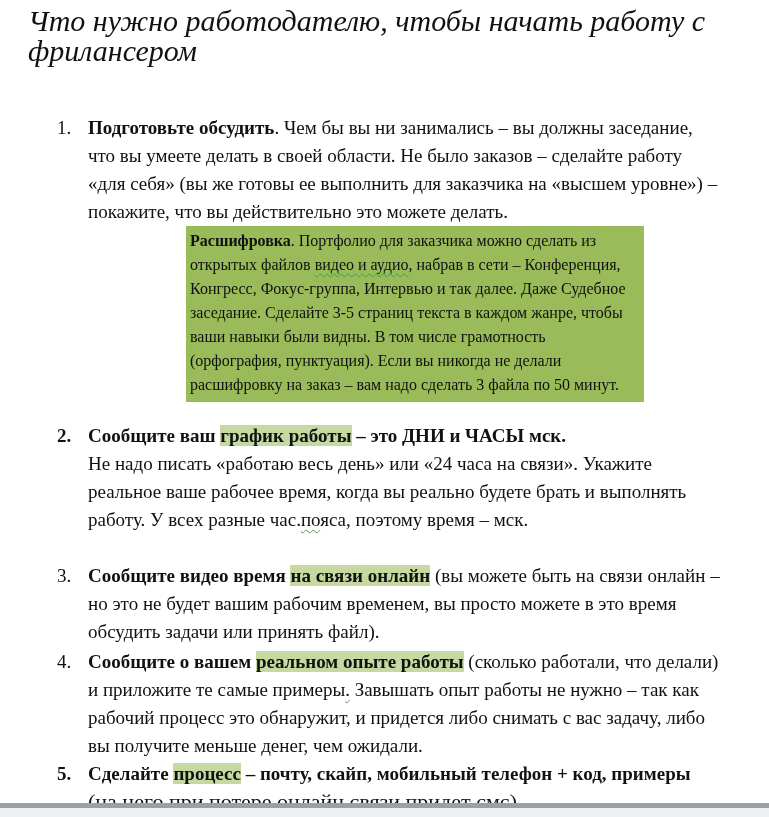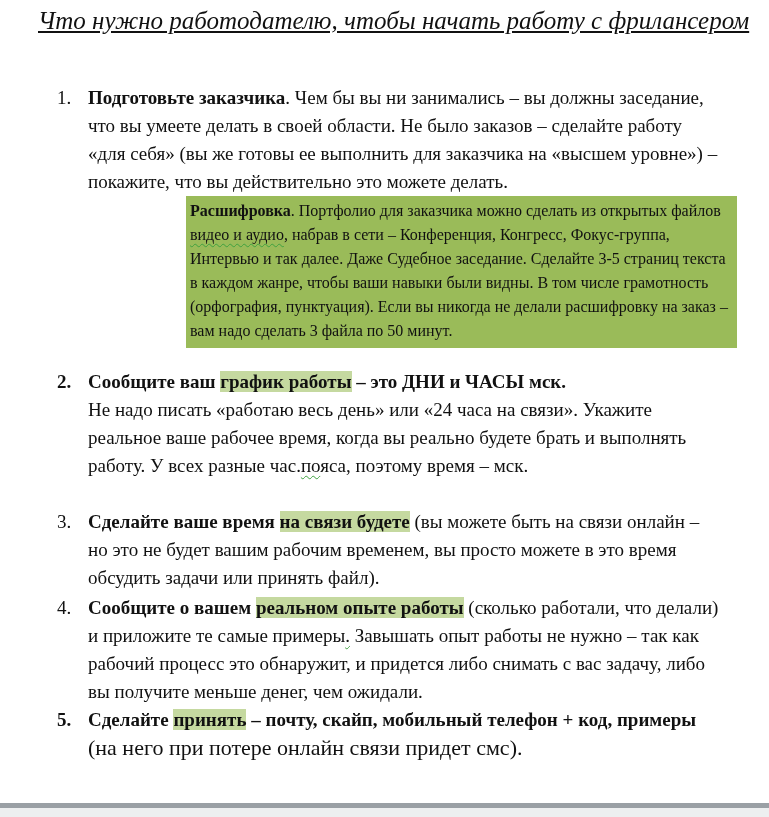--- a/index.html
+++ b/index.html
@@ -11,24 +11,23 @@
     width: 769px;
     height: 817px;
     overflow: hidden;
     position: relative;
     font-family: "Liberation Serif", serif;
     color: var(--text, #111111);
   }
   .doc-title {
     font-style: italic;
     font-weight: normal;
-    font-size: 25px;
+    font-size: 30px;
     line-height: 30px;
-    margin: 6px 0 48px 38px;
-    text-decoration: underline;
+    margin: 6px 0 48px 28px;
   }
   .list {
     font-size: 19px;
     line-height: 28px;
   }
   .item {
     position: relative;
     padding-left: 88px;
     padding-right: 46px;
   }
@@ -49,21 +48,21 @@
     text-decoration-color: var(--squiggle, #3FA13F);
     text-decoration-thickness: 1px;
     text-underline-offset: 3px;
   }
   .small {
     font-size: 22px;
     font-weight: normal;
   }
   .callout {
     margin-left: 186px;
-    width: 551px;
+    width: 458px;
     box-sizing: border-box;
     background: var(--callout-bg, #9ABB59);
     padding: 3px 5px 5px 4px;
     font-size: 16px;
     line-height: 24px;
   }
   .mt-item2 { margin-top: 20px; }
   .mt-item3 { margin-top: 28px; }
   .mt-item4 { margin-top: 2px; }
   .page-bottom {
@@ -76,30 +75,30 @@
   .edge-line { height: 5px; background: var(--edge-bar, #9AA0A5); }
   .edge-fill { height: 9px; background: var(--edge-area, #EDEFF0); }
 </style>
 </head>
 <body>
 
 <h1 class="doc-title">Что нужно работодателю, чтобы начать работу с фрилансером</h1>
 
 <div class="list">
 
-  <div class="item"><span class="num">1.</span><span class="b">Подготовьте заказчика</span><span>. Чем бы вы ни занимались – вы должны заседание, что вы умеете делать в своей области. Не было заказов – сделайте работу «для себя» (вы же готовы ее выполнить для заказчика на «высшем уровне») – покажите, что вы действительно это можете делать.</span></div>
+  <div class="item"><span class="num">1.</span><span class="b">Подготовьте обсудить</span><span>. Чем бы вы ни занимались – вы должны заседание, что вы умеете делать в своей области. Не было заказов – сделайте работу «для себя» (вы же готовы ее выполнить для заказчика на «высшем уровне») – покажите, что вы действительно это можете делать.</span></div>
 
   <div class="callout"><span class="b">Расшифровка</span><span>. Портфолио для заказчика можно сделать из открытых файлов </span><span class="wavy">видео и аудио</span><span>, набрав в сети – Конференция, Конгресс, Фокус-группа, Интервью и так далее. Даже Судебное заседание. Сделайте 3-5 страниц текста в каждом жанре, чтобы ваши навыки были видны. В том числе грамотность (орфография, пунктуация). Если вы никогда не делали расшифровку на заказ – вам надо сделать 3 файла по 50 минут.</span></div>
 
   <div class="item mt-item2"><span class="num bold">2.</span><span class="b">Сообщите ваш </span><span class="b hl">график работы</span><span class="b"> – это ДНИ и ЧАСЫ мск.</span><br><span>Не надо писать «работаю весь день» или «24 часа на связи». Укажите реальное ваше рабочее время, когда вы реально будете брать и выполнять работу. У всех разные час.</span><span class="wavy">по</span><span>яса, поэтому время – мск.</span></div>
 
-  <div class="item mt-item3"><span class="num">3.</span><span class="b">Сделайте ваше время </span><span class="b hl">на связи будете</span><span> (вы можете быть на связи онлайн – но это не будет вашим рабочим временем, вы просто можете в это время обсудить задачи или принять файл).</span></div>
+  <div class="item mt-item3"><span class="num">3.</span><span class="b">Сообщите видео время </span><span class="b hl">на связи онлайн</span><span> (вы можете быть на связи онлайн – но это не будет вашим рабочим временем, вы просто можете в это время обсудить задачи или принять файл).</span></div>
 
   <div class="item mt-item4"><span class="num">4.</span><span class="b">Сообщите о вашем </span><span class="b hl">реальном опыте работы</span><span> (сколько работали, что делали) и приложите те самые примеры</span><span class="wavy">.</span><span> Завышать опыт работы не нужно – так как рабочий процесс это обнаружит, и придется либо снимать с вас задачу, либо вы получите меньше денег, чем ожидали.</span></div>
 
-  <div class="item"><span class="num bold">5.</span><span class="b">Сделайте </span><span class="b hl">принять</span><span class="b"> – почту, скайп, мобильный телефон + код, примеры </span><span class="small">(на него при потере онлайн связи придет смс).</span></div>
+  <div class="item"><span class="num bold">5.</span><span class="b">Сделайте </span><span class="b hl">процесс</span><span class="b"> – почту, скайп, мобильный телефон + код, примеры </span><span class="small">(на него при потере онлайн связи придет смс).</span></div>
 
 </div>
 
 <div class="page-bottom">
   <div class="edge-line"></div>
   <div class="edge-fill"></div>
 </div>
 
 </body></html>

